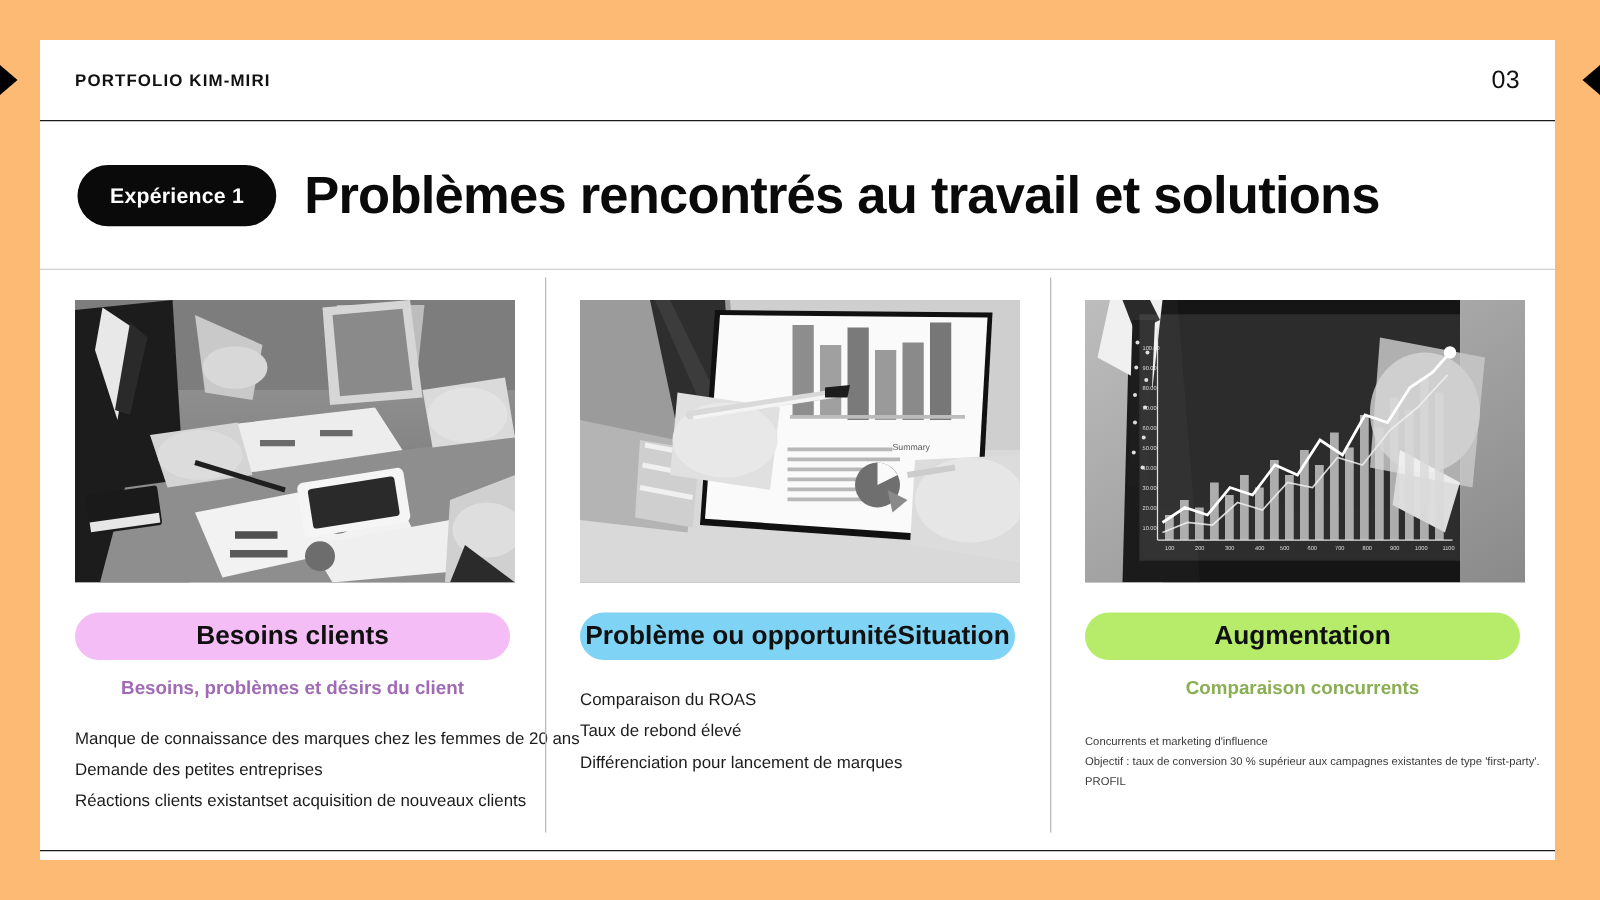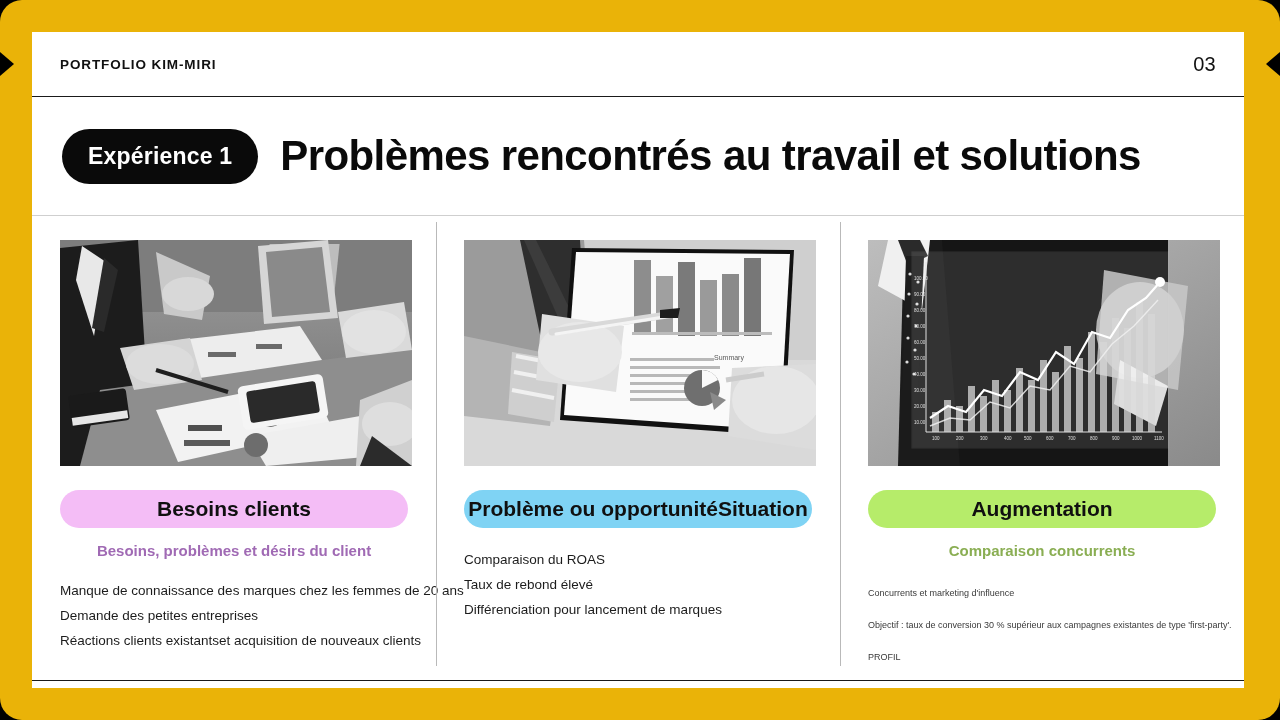--- a/index.html
+++ b/index.html
@@ -6,22 +6,21 @@
   html, body {
     width: 1280px; height: 720px;
     background: #000000;
     font-family: "Liberation Sans", sans-serif;
     overflow: hidden;
   }
 
   .slide-stage {
     position: relative;
     width: 1280px; height: 720px;
-    background: #eab308;
-    border-radius: 22px;
+    background: #fdba74;
   }
 
   
   .card {
     position: absolute;
     left: 32px; top: 32px;
     width: 1212px; height: 656px;
     background: #ffffff;
   }
 
@@ -72,21 +71,21 @@
     width: 1212px; height: 118px;
     display: flex; align-items: center;
     padding-left: 30px;
   }
   .chip {
     flex: none;
     background: #0a0a0a;
     color: #ffffff;
     border-radius: 999px;
     padding: 16px 26px;
-    font-size: 23px;
+    font-size: 17px;
     font-weight: bold;
     letter-spacing: 0.2px;
     line-height: 1;
     white-space: nowrap;
   }
   .slide-title {
     margin-left: 22px;
     font-size: 42px;
     font-weight: bold;
     color: #0a0a0a;
@@ -166,21 +165,21 @@
     display: flex; flex-direction: column;
     gap: 8px;
   }
   .body-list.normal li {
     font-size: 13.5px;
     color: #1c1c1c;
     line-height: 1.25;
     list-style: none;
     white-space: nowrap;
   }
-  .body-list.small  { margin-top: 28px; gap: 20px; }
+  .body-list.small  { margin-top: 28px; gap: 4px; }
   .body-list.small li {
     font-size: 9px;
     color: #3a3a3a;
     line-height: 1.35;
     list-style: none;
     white-space: nowrap;
   }
 
   
   .footer-rule {

